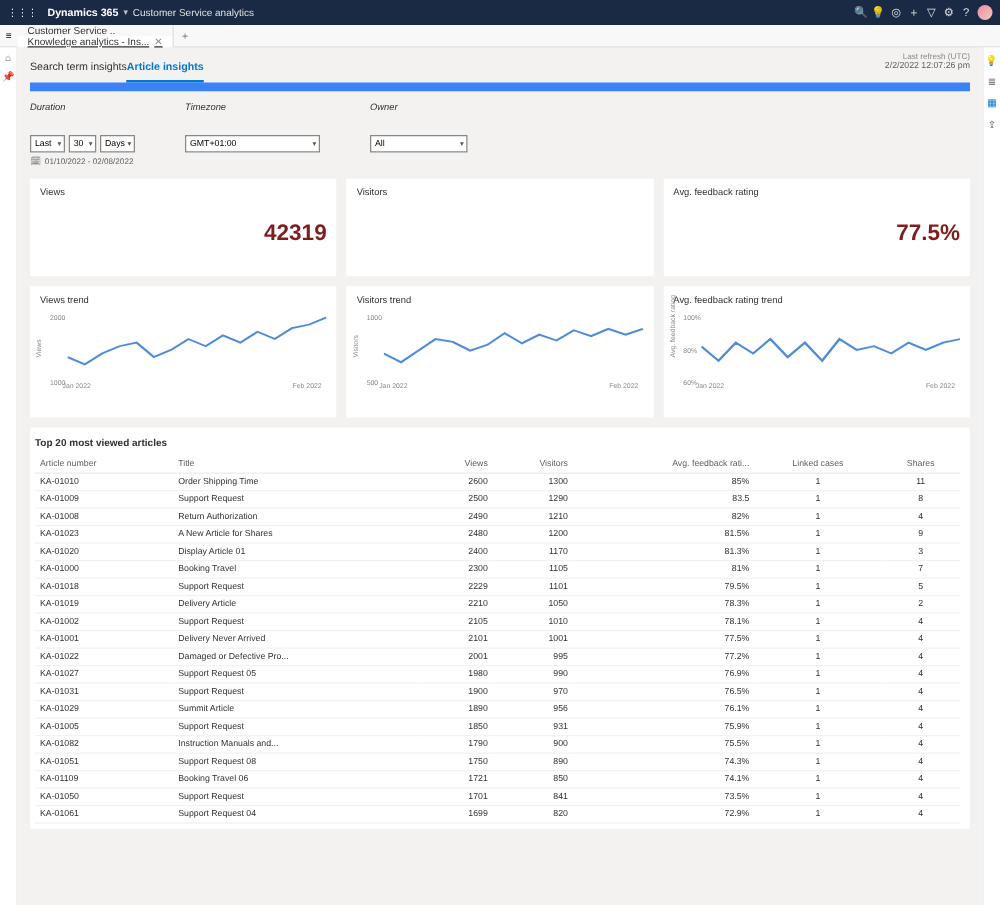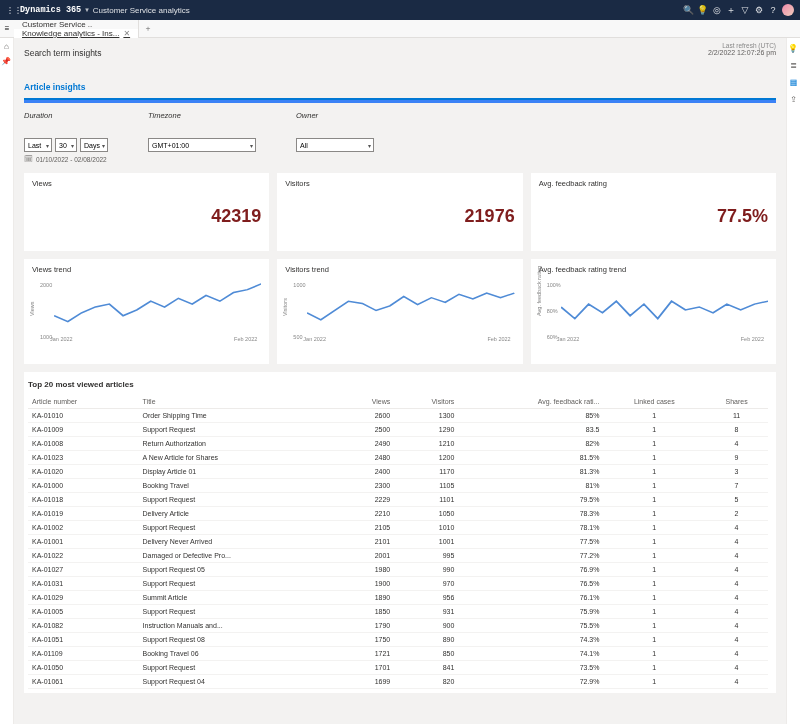--- a/index.html
+++ b/index.html
@@ -1,19 +1,19 @@
 <!DOCTYPE html>
 <html><head>
 <meta charset="utf-8">
 <style>
   * { box-sizing: border-box; margin: 0; padding: 0; }
   html, body { width: 800px; height: 724px; font-family: "Segoe UI", Arial, sans-serif; background: #f3f2f1; overflow: hidden; }
   .header { background: #1a2a44; color: #fff; height: 20px; display: flex; align-items: center; padding: 0 6px; font-size: 8px; }
   .header .waffle { width: 10px; text-align: center; }
-  .header .brand { margin-left: 4px; font-weight: 600; font-size: 8.5px; font-family: Liberation Mono, monospace; }
+  .header .brand { margin-left: 22px; font-weight: 600; font-size: 8.5px; }
   .header .chev { margin: 0 4px; opacity: .7; font-size: 7px; }
   .header .ws { opacity: .85; font-size: 8px; }
   .header .spacer { flex: 1; }
   .header .hicon { width: 14px; text-align: center; opacity: .85; cursor: pointer; font-size: 9px; }
   .avatar { width: 12px; height: 12px; border-radius: 50%; background: linear-gradient(135deg,#e8a,#ecb); margin-left: 2px; cursor: pointer; }
 
   .tabbar { background: #f8f8f8; border-bottom: 1px solid #e1dfdd; height: 18px; display: flex; align-items: stretch; font-size: 8px; }
   .tabbar .menu-btn { width: 14px; display:flex; align-items:center; justify-content:center; cursor:pointer; }
   .tabbar .tab { padding: 0 8px; display:flex; align-items:center; gap:4px; border-right:1px solid #e1dfdd; cursor:pointer; color:#323130; }
   .tabbar .tab.active { background:#fff;text-decoration:underline; }
@@ -24,21 +24,21 @@
   .leftrail { width: 14px; background:#fff; border-right:1px solid #edebe9; display:flex; flex-direction:column; align-items:center; padding-top:4px; gap:6px; }
   .leftrail .ri { font-size:8px; color:#605e5c; cursor:pointer; }
   .rightrail { width: 14px; background:#fff; border-left:1px solid #edebe9; display:flex; flex-direction:column; align-items:center; padding-top:6px; gap:8px; }
   .rightrail .ri { font-size:8px; cursor:pointer; }
   .ri.bulb { color:#f2c811; }
   .ri.list { color:#605e5c; }
   .ri.grid { color:#0078d4; }
   .ri.share { color:#605e5c; }
 
   .main { flex:1; overflow:auto; padding: 6px 10px 10px 10px; position:relative; }
-  .subtabs { display:flex; gap:14px; font-size:8.5px; border-bottom:3px solid #3b82f6;flex-direction:column; }
+  .subtabs { display:flex; font-size:8.5px; border-bottom:7px solid #3b82f6; }
   .subtab { padding: 4px 0 6px 0; cursor:pointer; color:#323130; }
   .subtab.active { color:#0078d4; border-bottom:2px solid #0078d4; font-weight:600; }
   .refresh { position:absolute; right:10px; top:4px; text-align:right; font-size:7px; color:#605e5c; }
   .refresh .lbl { font-size:6.5px; color:#888; }
 
   .filters { display:flex; gap:40px; margin-top:8px; font-size:7.5px; }
   .fgroup .flabel { font-size:7.5px; color:#323130; margin-bottom:18px;font-style:italic; }
   .frow { display:flex; gap:3px; align-items:center; }
   .sel { border:1px solid #8a8886; background:#fff; height:14px; font-size:7px; padding:0 10px 0 3px; display:flex; align-items:center; position:relative; cursor:pointer; }
   .sel::after { content:"▾"; position:absolute; right:2px; font-size:6px; color:#555; }
@@ -142,21 +142,20 @@
       </div>
     </div>
 
     <div class="kpis">
       <div class="card kpi">
         <div class="ctitle">Views</div>
         <div class="big">42319</div>
       </div>
       <div class="card kpi">
         <div class="ctitle">Visitors</div>
-        <div class="big">21976</div>
       </div>
       <div class="card kpi">
         <div class="ctitle">Avg. feedback rating</div>
         <div class="big">77.5%</div>
       </div>
     </div>
 
     <div class="trends">
       <div class="card">
         <div class="ctitle">Views trend</div>

